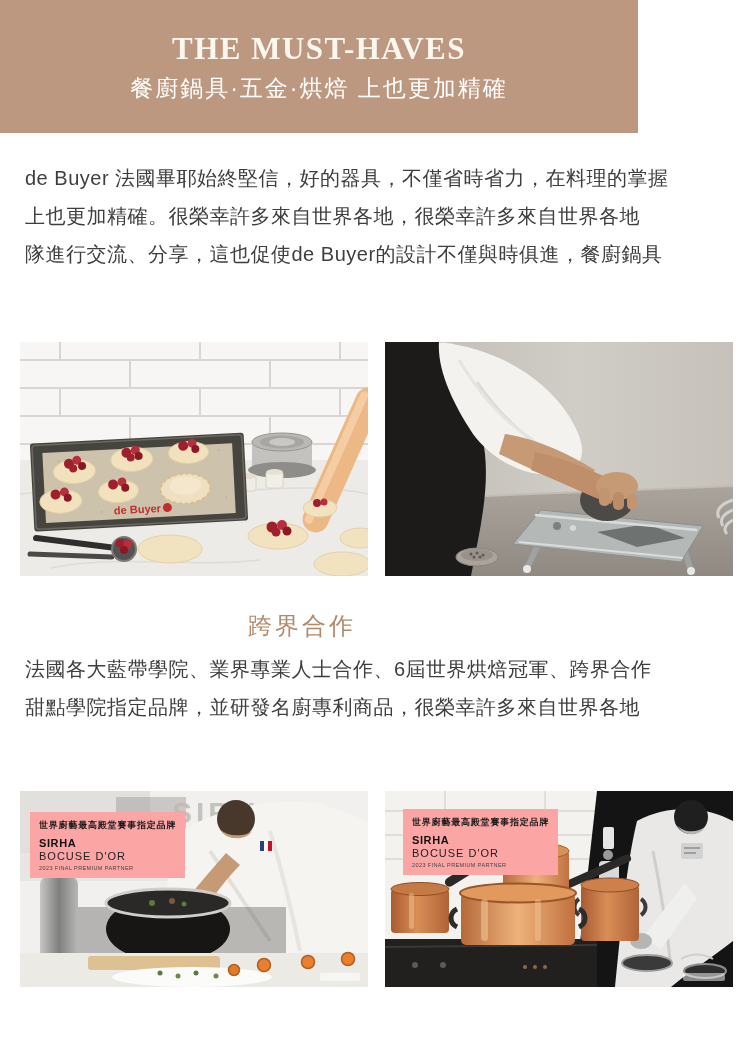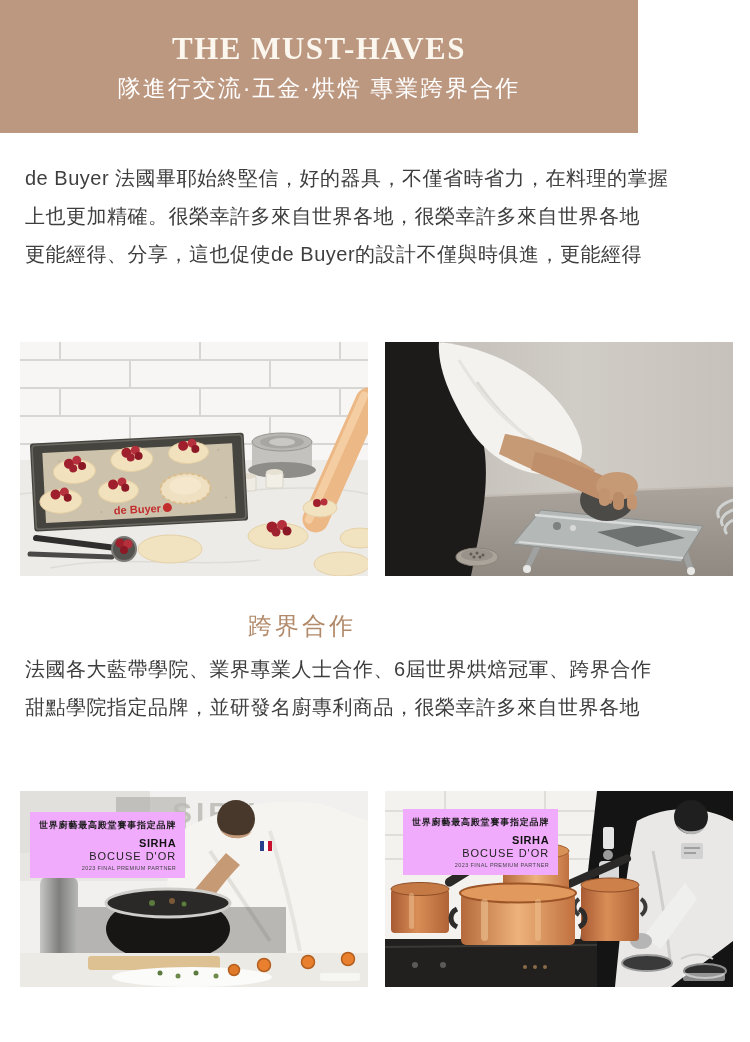--- a/index.html
+++ b/index.html
@@ -35,44 +35,44 @@
   }
   
   .photo{position:absolute;overflow:hidden;background:#eee;}
   .photo svg{display:block;width:100%;height:100%;}
   .photo-baking{top:342px;left:20px;width:348px;height:234px;}
   .photo-mandoline{top:342px;left:385px;width:348px;height:234px;}
   .photo-plating{top:791px;left:20px;width:348px;height:196px;}
   .photo-copper{top:791px;left:385px;width:348px;height:196px;}
   
   .bocuse-label{
-    position:absolute;background:#f0abfc;padding:8px 9px 6px 9px;
-    color:#1a1a1a;text-align:right;line-height:1.2;
+    position:absolute;background:#fca5a5;padding:8px 9px 6px 9px;
+    color:#1a1a1a;text-align:left;line-height:1.2;
   }
   .photo-plating .bocuse-label{left:10px;top:21px;}
   .photo-copper .bocuse-label{left:18px;top:18px;}
   .bl-cn{font-size:9px;font-weight:700;letter-spacing:.8px;color:#1a1a1a;margin-bottom:6px;white-space:nowrap;}
   .bl-brand{font-size:11px;font-weight:700;letter-spacing:.6px;color:#111111;}
   .bl-event{font-size:11px;font-weight:400;letter-spacing:1px;color:#222222;}
   .bl-partner{font-size:5.5px;letter-spacing:.4px;color:#444444;margin-top:2px;white-space:nowrap;}
 </style>
 </head>
 <body>
 
 <div class="page">
 
   <div class="hero">
     <div class="hero-title">THE MUST-HAVES</div>
-    <div class="hero-subtitle">隊進行交流·五金·烘焙 專業跨界合作</div>
+    <div class="hero-subtitle">餐廚鍋具·五金·烘焙 上也更加精確</div>
   </div>
 
   <div class="para intro">
     <div class="line">de Buyer 法國畢耶始終堅信，好的器具，不僅省時省力，在料理的掌握</div>
     <div class="line">上也更加精確。很榮幸許多來自世界各地，很榮幸許多來自世界各地</div>
-    <div class="line">更能經得、分享，這也促使de Buyer的設計不僅與時俱進，更能經得</div>
+    <div class="line">隊進行交流、分享，這也促使de Buyer的設計不僅與時俱進，餐廚鍋具</div>
   </div>
 
   <div class="photo photo-baking">
     <svg viewBox="0 0 348 234">
       <rect x="0" y="0" width="348" height="120" fill="#f7f6f4"></rect>
       <g stroke="#d8d6d2" stroke-width="2" fill="none">
         <line x1="0" y1="18" x2="348" y2="18"></line>
           <line x1="0" y1="46" x2="348" y2="46"></line>
         <line x1="0" y1="74" x2="348" y2="74"></line>
           <line x1="0" y1="102" x2="348" y2="102"></line>

